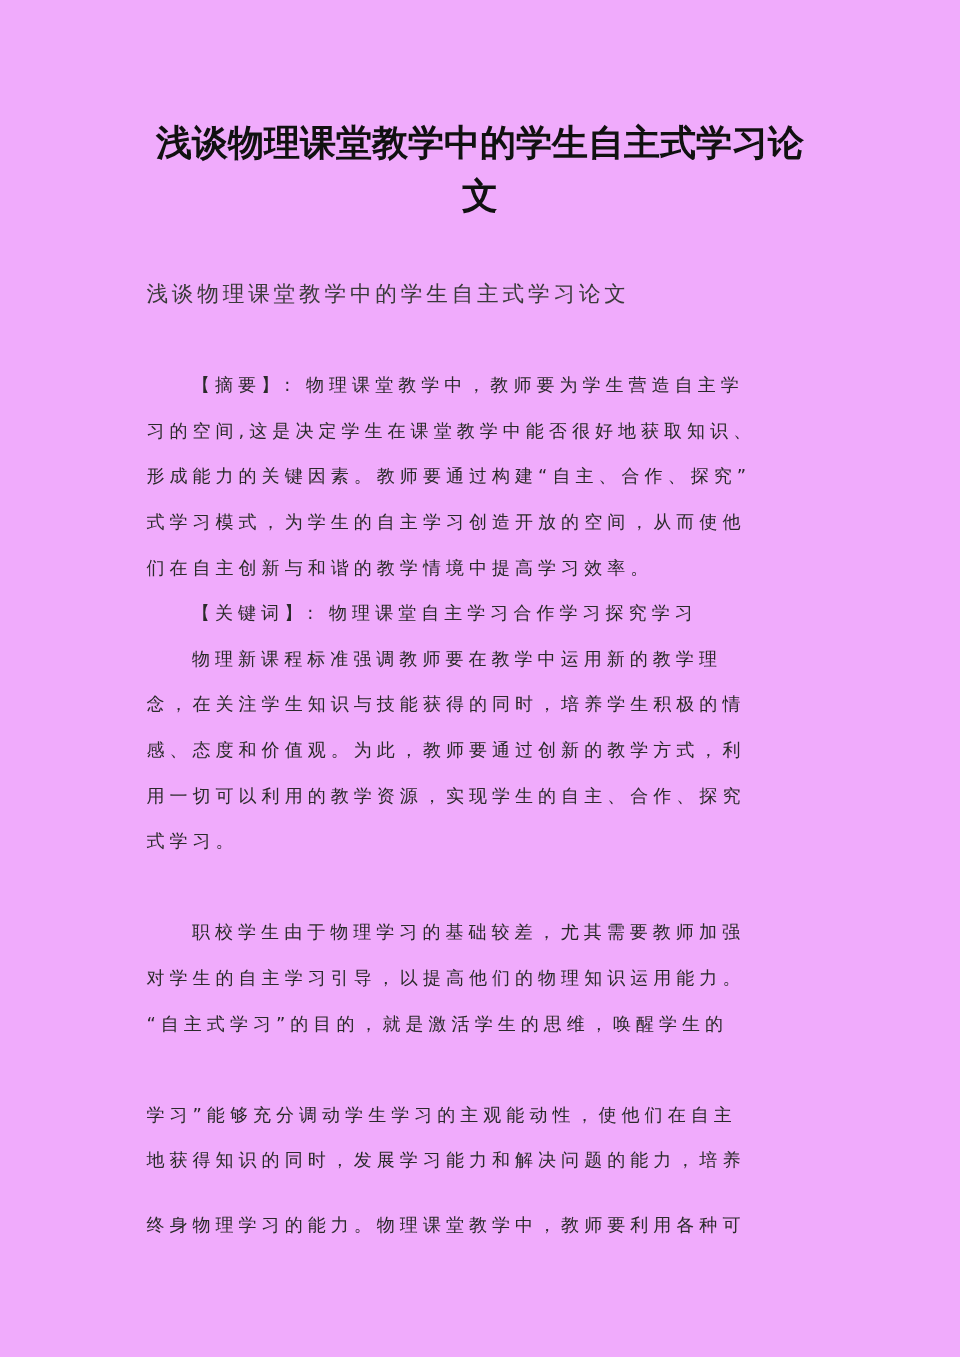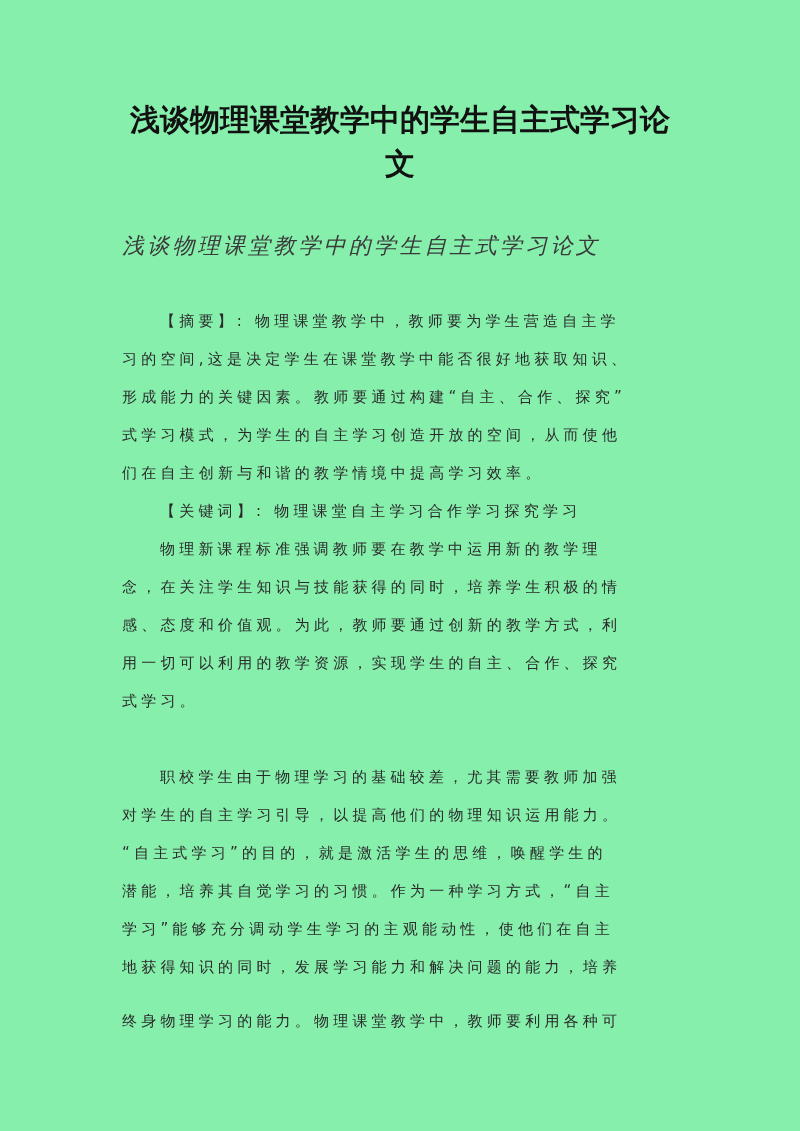--- a/index.html
+++ b/index.html
@@ -13,21 +13,21 @@
       position: relative;
       overflow: hidden;
       font-family: "DejaVu Sans", sans-serif;
       color: #1a1a1a;
     }
     .page {
       position: absolute;
       left: 0; top: 0;
       width: 800px;
       height: 1131px;
-      background: #86efac;
+      background: #f0abfc;
     }
     .title {
       position: absolute;
       left: 100px;
       width: 600px;
       text-align: center;
       font-family: "DejaVu Sans", sans-serif;
       font-weight: bold;
       font-size: 30px;
       line-height: 50px;
@@ -42,22 +42,21 @@
       width: 560px;
       font-size: 15px;
       line-height: 28px;
       white-space: nowrap;
       color: #2a2a2a;
       letter-spacing: 4.2px;
     }
     .subtitle-line {
       color: #3a3a3a;
       letter-spacing: 3.2px;
-      font-size: 22px;
-      font-style: italic;
+      font-size: 18px;
     }
     .indent { left: 160px; }
   </style>
 </head>
 <body>
 
 <div class="page">
 
   <div class="title title-line1">浅谈物理课堂教学中的学生自主式学习论</div>
   <div class="title title-line2">文</div>
@@ -75,18 +74,17 @@
   <div class="line" style="top:573px;">念，在关注学生知识与技能获得的同时，培养学生积极的情</div>
   <div class="line indent" style="top:535px;">物理新课程标准强调教师要在教学中运用新的教学理</div>
   <div class="line" style="top:611px;">感、态度和价值观。为此，教师要通过创新的教学方式，利</div>
   <div class="line" style="top:649px;">用一切可以利用的教学资源，实现学生的自主、合作、探究</div>
   <div class="line" style="top:687px;">式学习。</div>
 
 
   <div class="line indent" style="top:763px;">职校学生由于物理学习的基础较差，尤其需要教师加强</div>
   <div class="line" style="top:801px;">对学生的自主学习引导，以提高他们的物理知识运用能力。</div>
   <div class="line" style="top:839px;">“自主式学习”的目的，就是激活学生的思维，唤醒学生的</div>
-  <div class="line" style="top:877px;">潜能，培养其自觉学习的习惯。作为一种学习方式，“自主</div>
   <div class="line" style="top:915px;">学习”能够充分调动学生学习的主观能动性，使他们在自主</div>
   <div class="line" style="top:953px;">地获得知识的同时，发展学习能力和解决问题的能力，培养</div>
   <div class="line" style="top:991px;margin-top:16px;">终身物理学习的能力。物理课堂教学中，教师要利用各种可</div>
 
 </div>
 
 </body></html>

